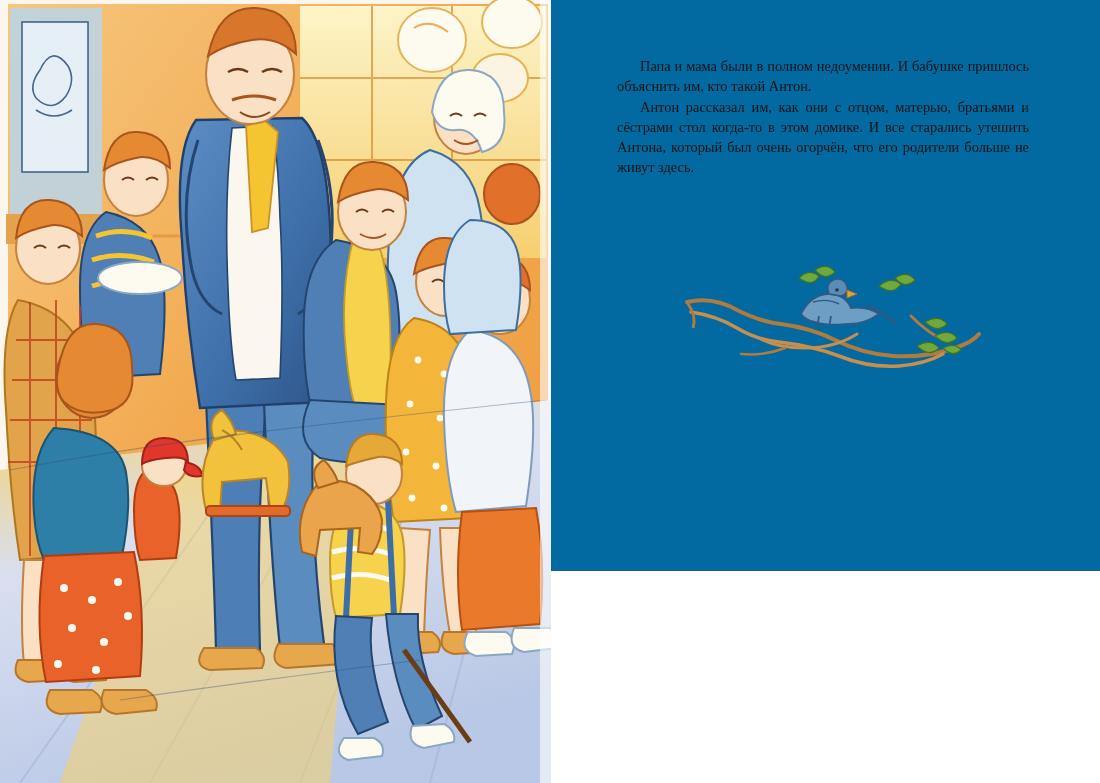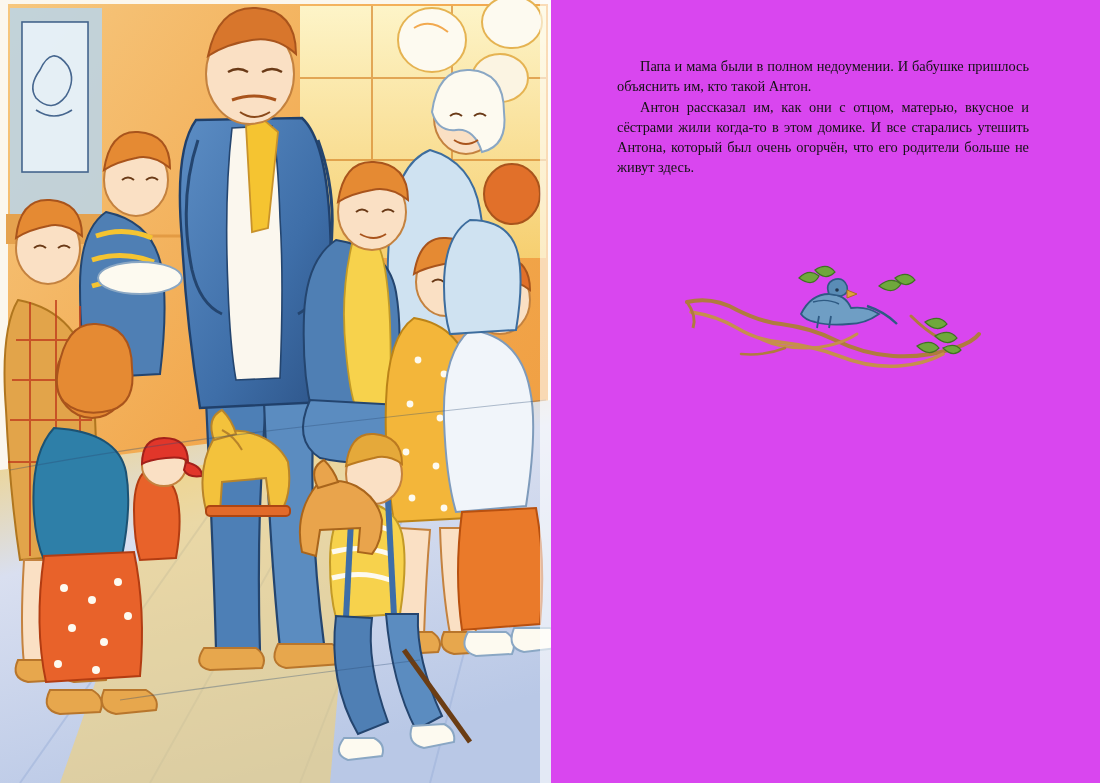--- a/index.html
+++ b/index.html
@@ -27,22 +27,22 @@
     background: #fdf6ea;
   }
   .illustration svg { display: block; width: 551px; height: 783px; }
 
   
   .text-page {
     position: absolute;
     left: 551px;
     top: 0;
     width: 549px;
-    height: 783px;
-    background: #d946ef;
+    height: 571px;
+    background: #0369a1;
   }
   .text-block {
     position: absolute;
     left: 66px;
     top: 56px;
     width: 412px;
     font-size: 14.4px;
     line-height: 1.39;
     color: #131313;
     text-align: justify;
@@ -316,21 +316,21 @@
         <path d="M120 700 q140 -20 300 -40"></path>
       </g>
 
       <rect x="540" y="0" width="11" height="783" fill="#ffffff" opacity="0.6"></rect>
     </svg>
   </div>
 
   <div class="text-page">
     <div class="text-block">
       <p>Папа и мама были в полном недоумении. И бабушке пришлось объяснить им, кто такой Антон.</p>
-      <p>Антон рассказал им, как они с отцом, матерью, вкусное и сёстрами жили когда-то в этом домике. И все старались утешить Антона, который был очень огорчён, что его родители больше не живут здесь.</p>
+      <p>Антон рассказал им, как они с отцом, матерью, братьями и сёстрами стол когда-то в этом домике. И все старались утешить Антона, который был очень огорчён, что его родители больше не живут здесь.</p>
     </div>
 
     <div class="vignette">
       <svg viewBox="0 0 300 110" xmlns="http://www.w3.org/2000/svg">
 
         <g>
           <path d="M6 40 q26 -6 50 8 q24 12 44 14 q30 4 54 16 q28 14 58 16 q32 2 62 -8 q18 -6 24 -14" stroke="#b07b3e" stroke-width="4" fill="none" stroke-linecap="round"></path>
           <path d="M10 50 q26 4 46 16 q20 12 42 14 q34 4 60 14 q30 12 60 10 q26 -2 44 -12" stroke="#c68f4c" stroke-width="3.5" fill="none" stroke-linecap="round"></path>
           <path d="M6 40 q10 14 6 26" stroke="#b07b3e" stroke-width="3" fill="none"></path>
           <path d="M176 72 q-22 14 -52 14 q-28 0 -46 -10" stroke="#c68f4c" stroke-width="3" fill="none" stroke-linecap="round"></path>

